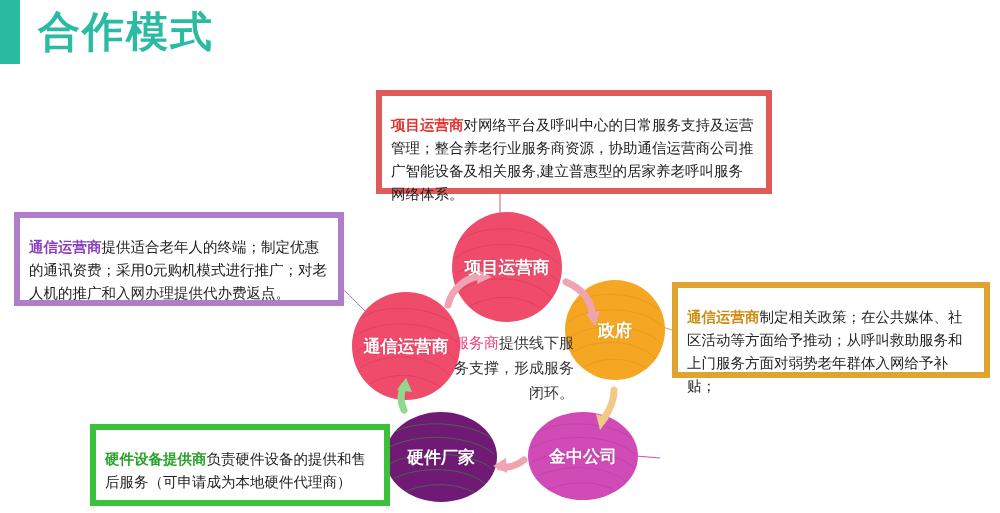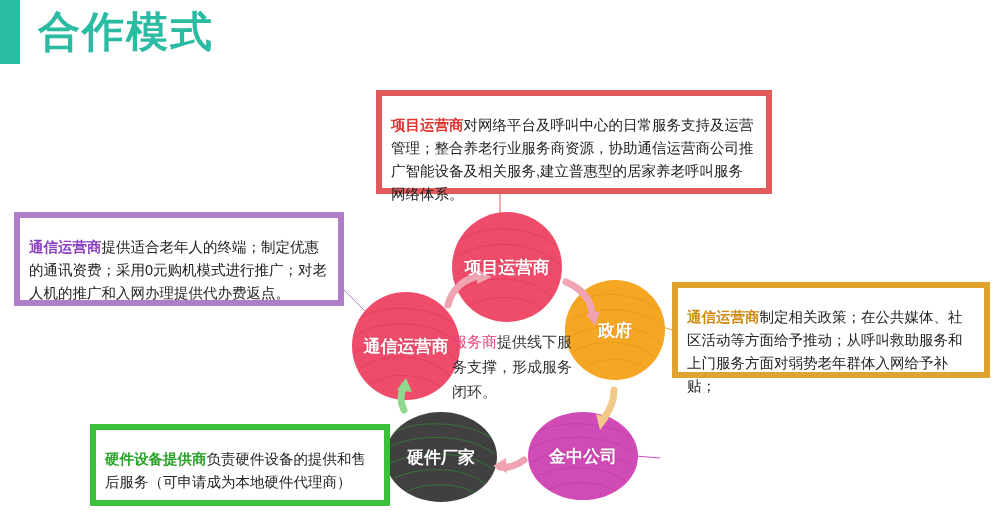--- a/index.html
+++ b/index.html
@@ -68,33 +68,32 @@
     height: 100%;
     z-index: 1;
     border-radius: 50%;
     overflow: hidden;
   }
 
   #node-project { left: 452px; top: 212px; width: 110px; height: 110px; background: #ef4c6b; }
   #node-telecom { left: 352px; top: 292px; width: 108px; height: 108px; background: #ef4c6b; }
   #node-gov     { left: 565px; top: 280px; width: 100px; height: 100px; background: #f5a623; text-align: right; }
   #node-jinzhong{ left: 528px; top: 412px; width: 110px; height: 88px;  background: #d04bb5; }
-  #node-hardware{ left: 385px; top: 412px; width: 112px; height: 90px;  background: #404040; }
+  #node-hardware{ left: 385px; top: 412px; width: 112px; height: 90px;  background: #701a75; }
 
   
   .center-text {
     position: absolute;
     left: 452px;
     top: 330px;
     width: 122px;
     font-size: 15px;
     line-height: 25px;
     color: #333333;
-    text-align: left;
-    font-family: Liberation Serif, serif;
+    text-align: right;
   }
   .center-text .hl { color: #e8457c; }
 
   
   .callout {
     position: absolute;
     border: 6px solid #ef4444;
     background: #ffffff;
     box-sizing: border-box;
     padding: 18px 9px;

